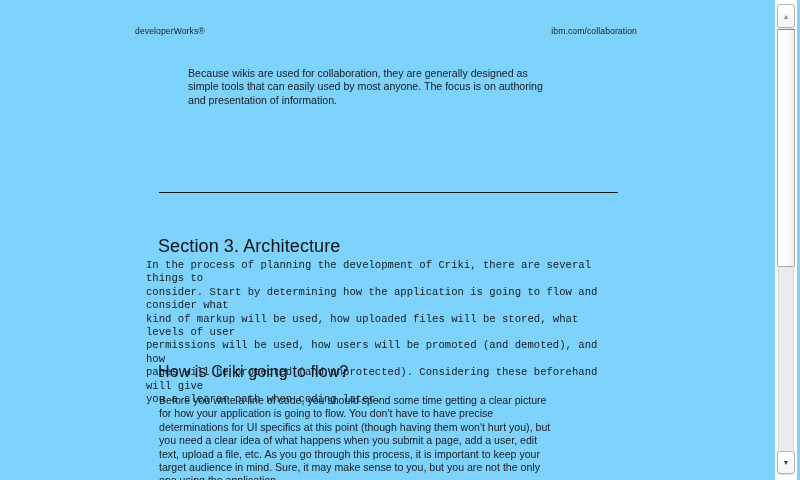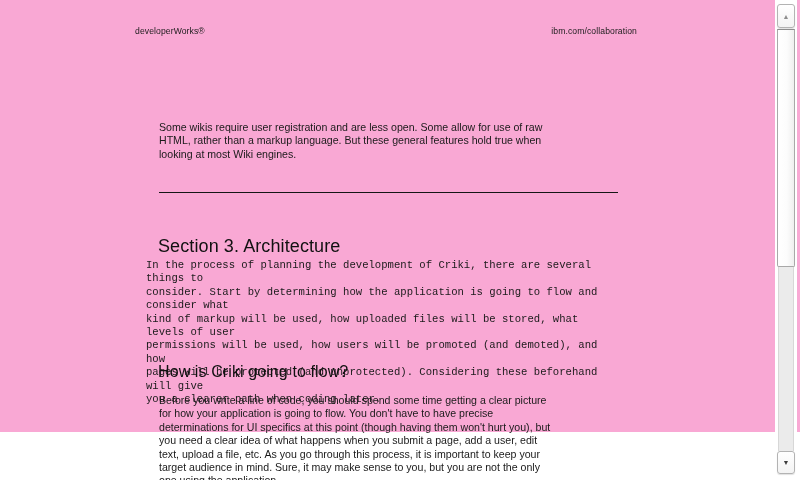--- a/index.html
+++ b/index.html
@@ -3,21 +3,21 @@
 <meta charset="utf-8">
 <style>
   * { margin: 0; padding: 0; box-sizing: border-box; }
   html, body {
     width: 800px; height: 480px;
     background: #ffffff;
     overflow: hidden;
     font-family: "Liberation Sans", sans-serif;
     color: #1c1c1c;
   }
-  .viewport { position: relative; width: 800px; height: 432px; background: #f9a8d4; }
+  .viewport { position: relative; width: 800px; height: 480px; background: #7dd3fc; }
 
   
   .page-header-left {
     position: absolute; left: 135px; top: 26px;
     font-size: 8.6px; letter-spacing: 0.1px;
   }
   .page-header-right {
     position: absolute; right: 163px; top: 26px;
     font-size: 8.6px; letter-spacing: 0.1px;
   }
@@ -84,24 +84,24 @@
   .sb-glyph-down { font-size: 7px; color: #3d3d3d; line-height: 1; }
 </style>
 </head>
 <body>
 
 <div class="viewport">
 
   <span class="page-header-left">developerWorks®</span>
   <span class="page-header-right">ibm.com/collaboration</span>
 
+  <div class="para para-quote">Because wikis are used for collaboration, they are generally designed as
+simple tools that can easily used by most anyone. The focus is on authoring
+and presentation of information.</div>
 
-  <div class="para para-wikis">Some wikis require user registration and are less open. Some allow for use of raw
-HTML, rather than a markup language. But these general features hold true when
-looking at most Wiki engines.</div>
 
   <div class="rule"></div>
 
   <div class="section-heading">Section 3. Architecture</div>
 
   <div class="para para-plan">In the process of planning the development of Criki, there are several things to
 consider. Start by determining how the application is going to flow and consider what
 kind of markup will be used, how uploaded files will be stored, what levels of user
 permissions will be used, how users will be promoted (and demoted), and how
 pages will be protected (and unprotected). Considering these beforehand will give

